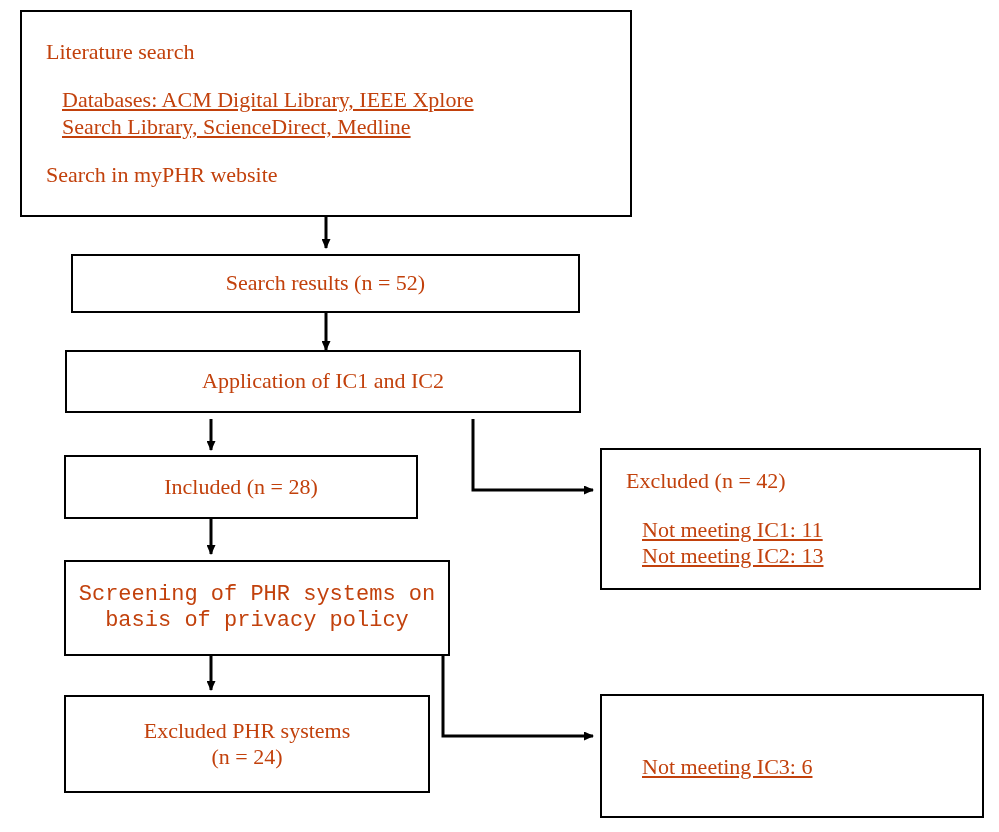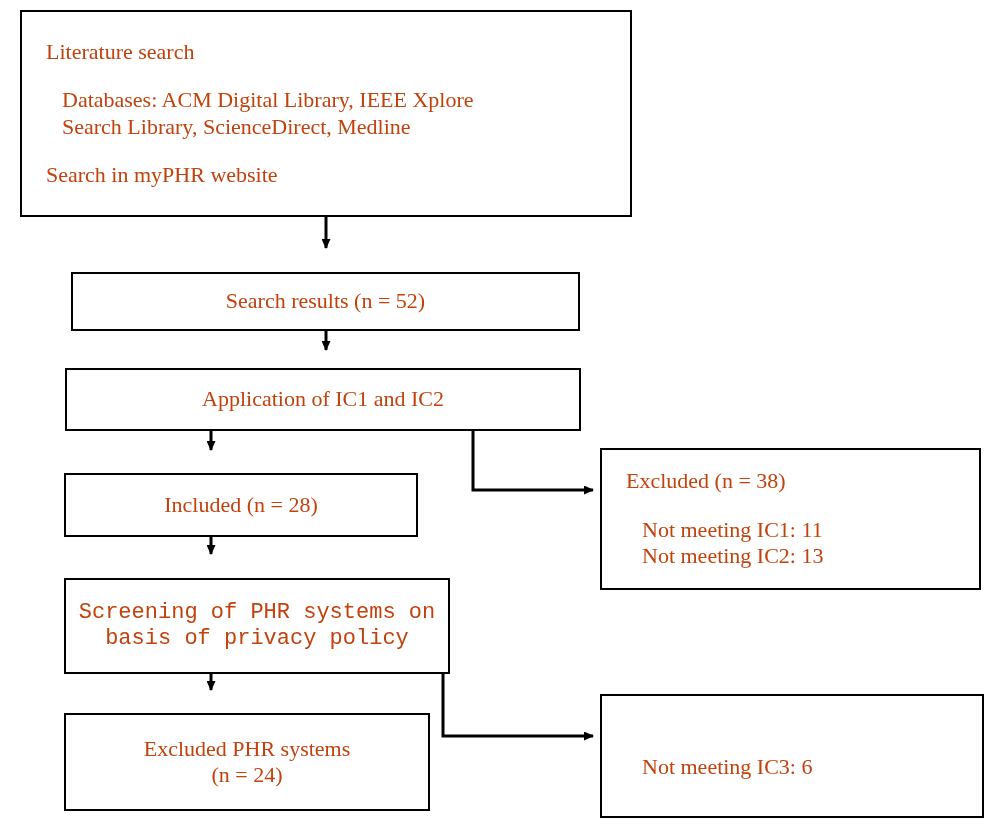--- a/index.html
+++ b/index.html
@@ -21,28 +21,27 @@
     box-sizing: border-box;
     border: 2px solid #000000;
     background: #ffffff;
     display: flex;
     flex-direction: column;
     justify-content: center;
   }
   .box.center {
     align-items: center;
     text-align: left;
-    margin-top: 18px;
   }
   .box.left {
     align-items: flex-start;
     text-align: left;
   }
   .pad-l { padding-left: 24px; }
-  .pad-l2 { padding-left: 40px; }
+  .pad-l2 { padding-left: 40px; text-decoration: underline; }
 
   
   #wires {
     position: absolute;
     left: 0;
     top: 0;
     width: 999px;
     height: 832px;
     pointer-events: none;
   }
@@ -122,21 +121,21 @@
     <div class="blk">Screening of PHR systems on</div>
     <div class="blk">basis of privacy policy</div>
   </div>
 
   <div class="box center" style="left:64px; top:695px; width:366px; height:98px;">
     <div class="blk">Excluded PHR systems</div>
     <div class="blk">(n = 24)</div>
   </div>
 
   <div class="box left" style="left:600px; top:448px; width:381px; height:142px;">
-    <div class="blk pad-l">Excluded (n = 38)</div>
+    <div class="blk pad-l">Excluded (n = 42)</div>
     <div class="gap-md"></div>
     <div class="blk pad-l2">Not meeting IC1: 11</div>
     <div class="blk pad-l2">Not meeting IC2: 13</div>
   </div>
 
   <div class="box left" style="left:600px; top:694px; width:384px; height:124px;">
     <div class="gap-md"></div>
     <div class="blk pad-l2">Not meeting IC3: 6</div>
   </div>
 

